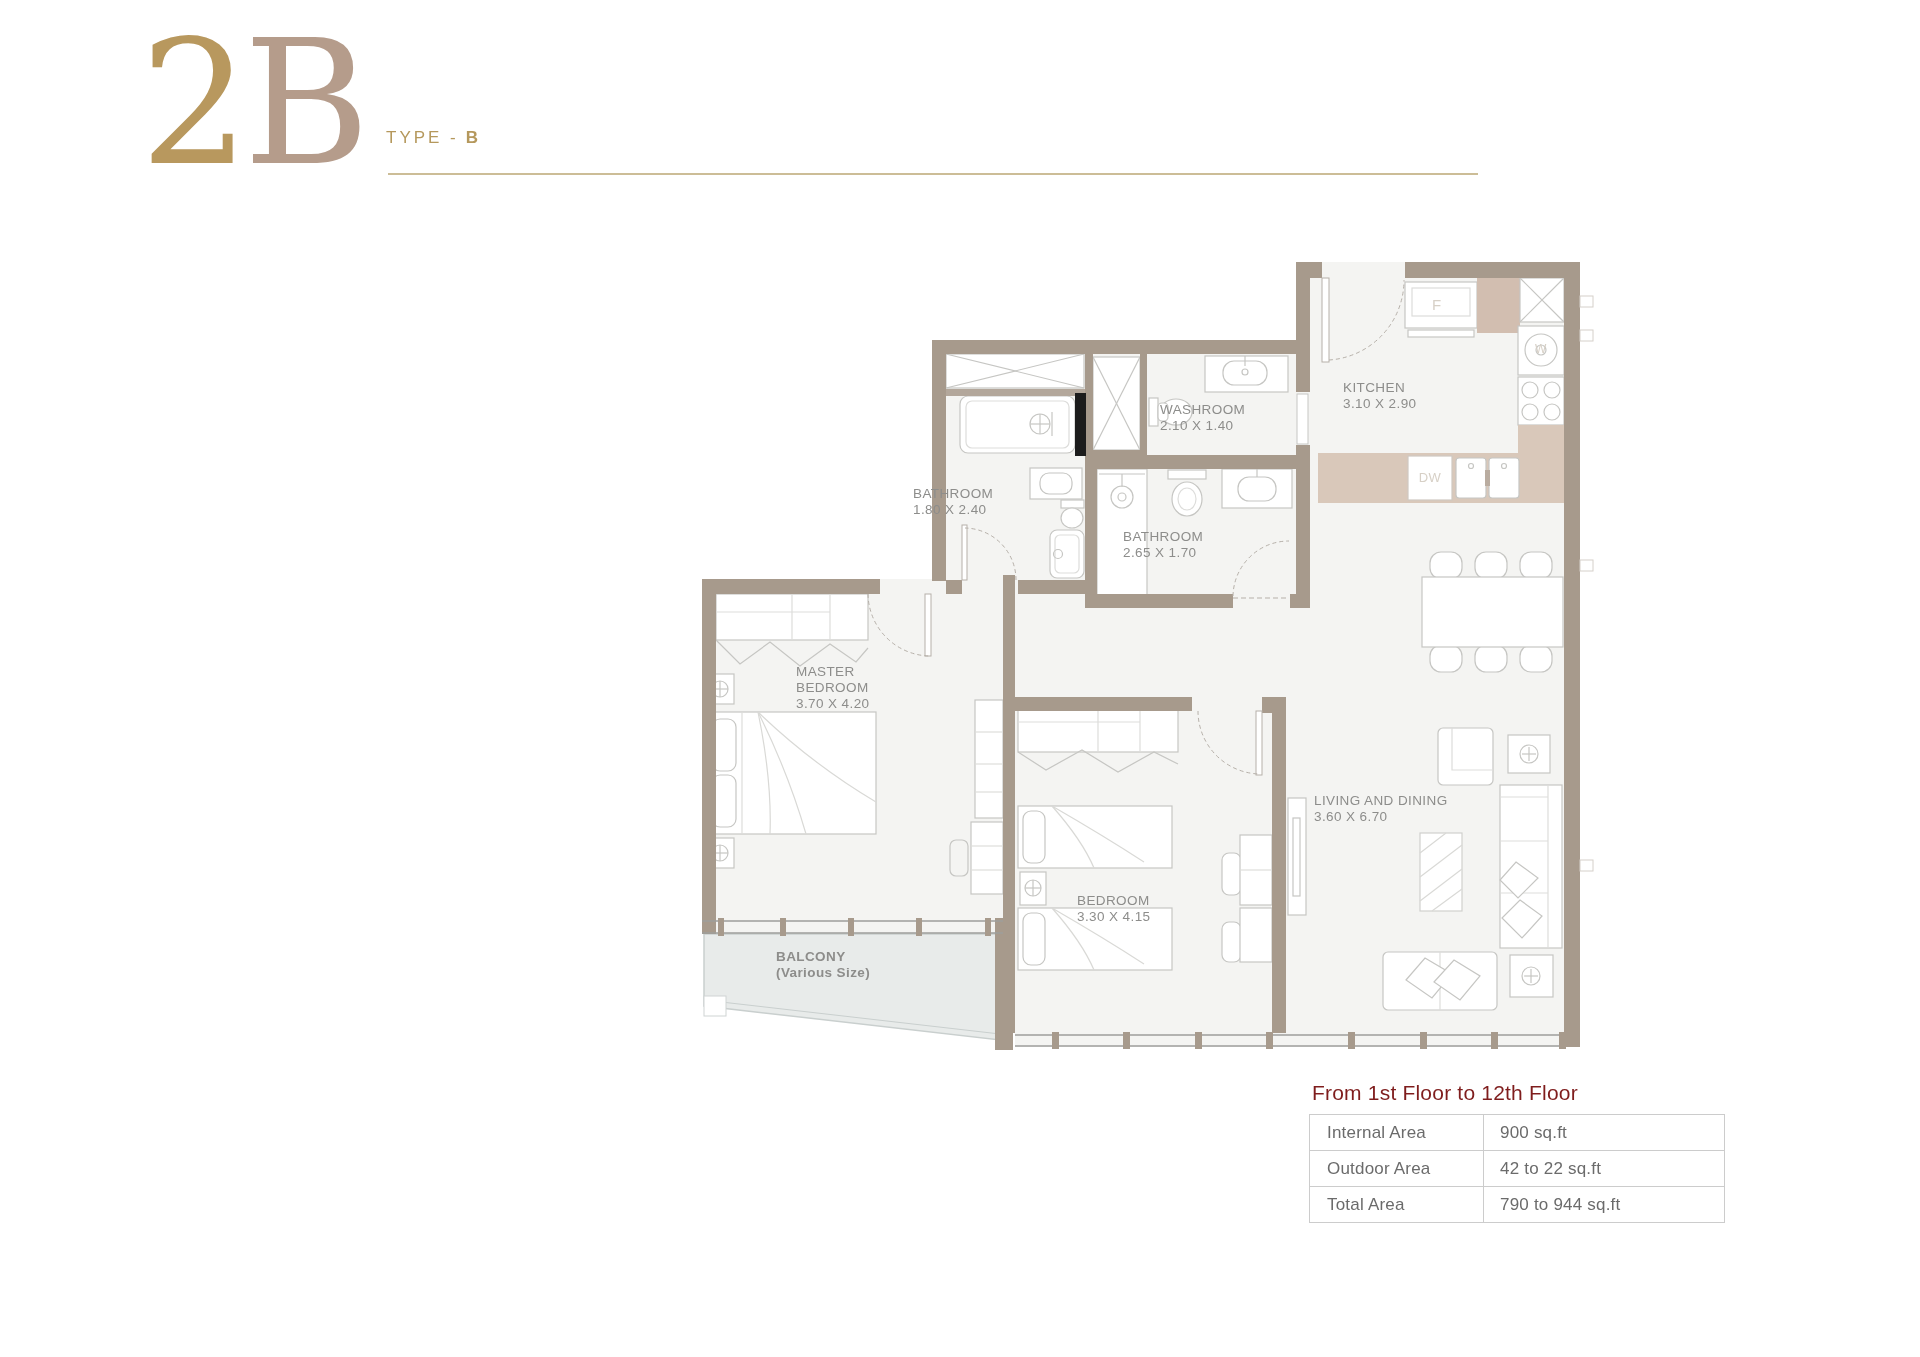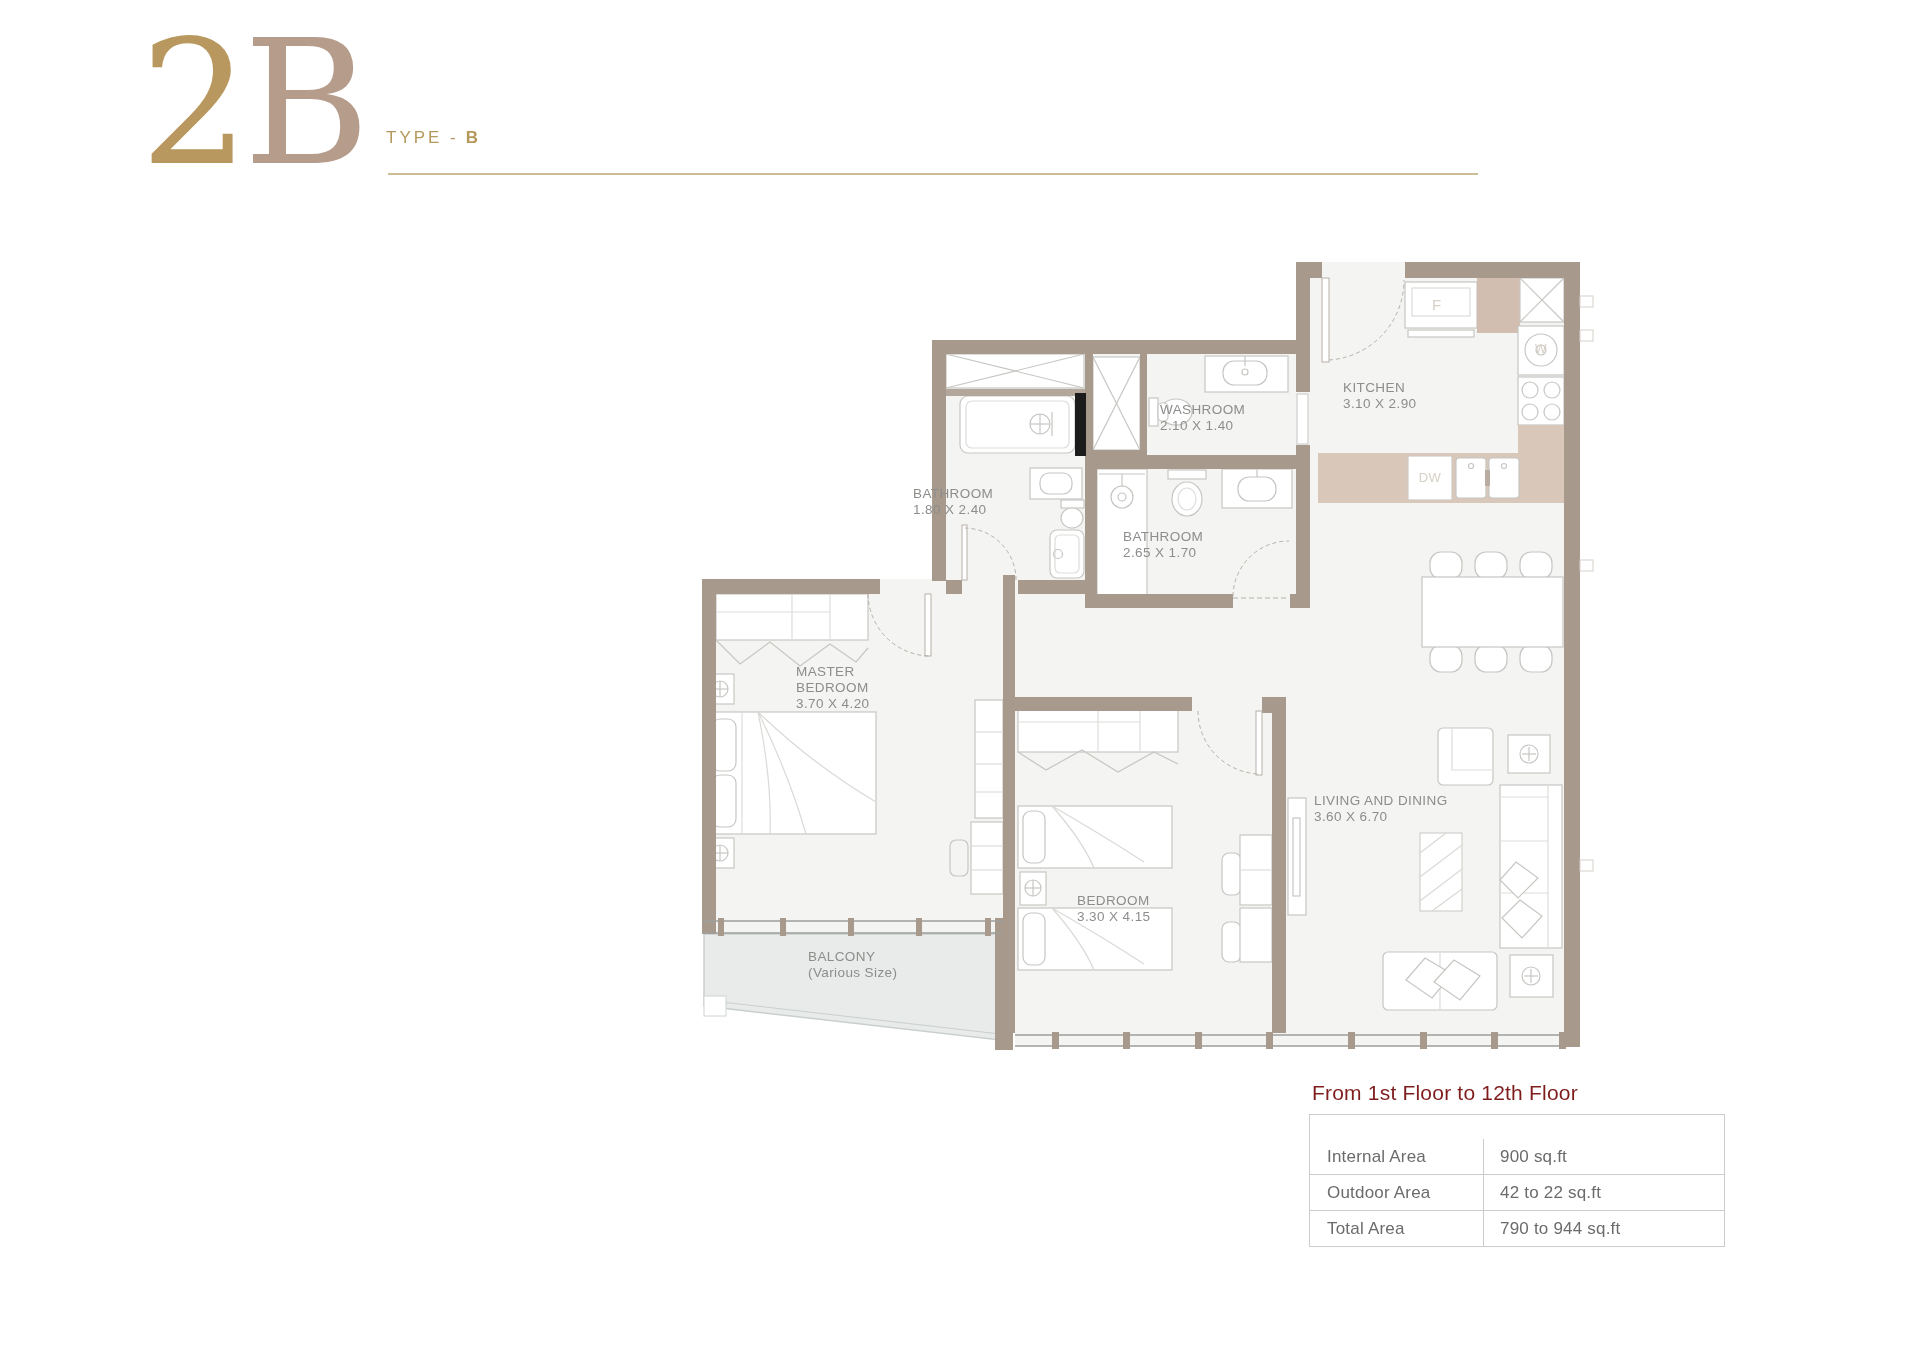--- a/index.html
+++ b/index.html
@@ -24,21 +24,21 @@
   .room-label .rname{display:block;}
 
   
   .appliance{position:absolute;color:#d7d0c6;font-size:14px;letter-spacing:.5px;text-align:center;}
 
   
   .floors-title{position:absolute;left:1312px;top:1081px;font-size:21px;color:#7f1d1d;
                 letter-spacing:.2px;}
   .area-table{position:absolute;left:1309px;top:1114px;width:414px;border:1px solid #cccccc;}
   .area-row{display:flex;height:35px;border-top:1px solid #cccccc;}
-  .area-row:first-child{border-top:none;margin-top:24px;}
+  .area-row:first-child{border-top:none;}
   .area-cell{display:flex;align-items:center;font-size:17px;color:#6b6b6b;letter-spacing:.2px;}
   .area-cell.label{width:156px;border-right:1px solid #cccccc;padding-left:17px;}
   .area-cell.value{flex:1;padding-left:16px;}
 </style>
 </head>
 <body>
 
 <div class="page">
 
   <div class="plan-number"><span class="digit">2</span><span class="letter">B</span></div>
@@ -377,21 +377,21 @@
     <span class="dims">3.70 X 4.20</span>
   </div>
   <div class="room-label" style="left:1077px;top:893px;width:160px;">
     <span class="rname">BEDROOM</span>
     <span class="dims">3.30 X 4.15</span>
   </div>
   <div class="room-label" style="left:1314px;top:793px;width:200px;">
     <span class="rname">LIVING AND DINING</span>
     <span class="dims">3.60 X 6.70</span>
   </div>
-  <div class="room-label" style="left:808px;top:949px;width:160px;">
+  <div class="room-label" style="left:776px;top:949px;width:160px;font-weight:bold;">
     <span class="rname">BALCONY</span>
     <span class="dims">(Various Size)</span>
   </div>
 
   <span class="appliance" style="left:1432px;top:296px;font-size:15px;">F</span>
   <span class="appliance" style="left:1535px;top:342px;font-size:12px;">W</span>
   <span class="appliance" style="left:1416px;top:470px;width:28px;font-size:13px;">DW</span>
 
   <div class="floors-title">From 1st Floor to 12th Floor</div>
   <div class="area-table">

